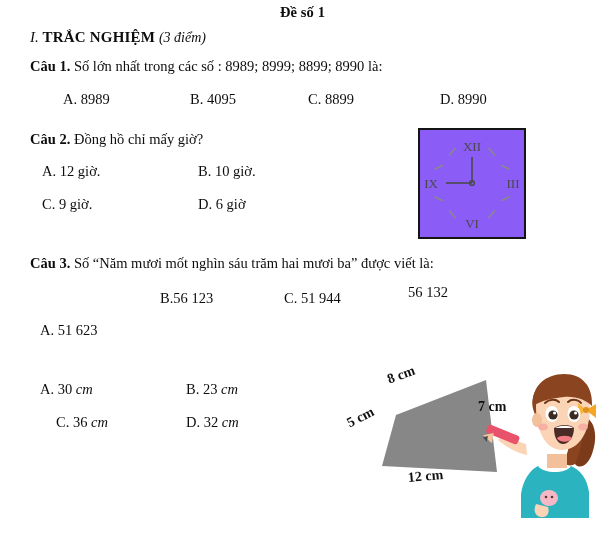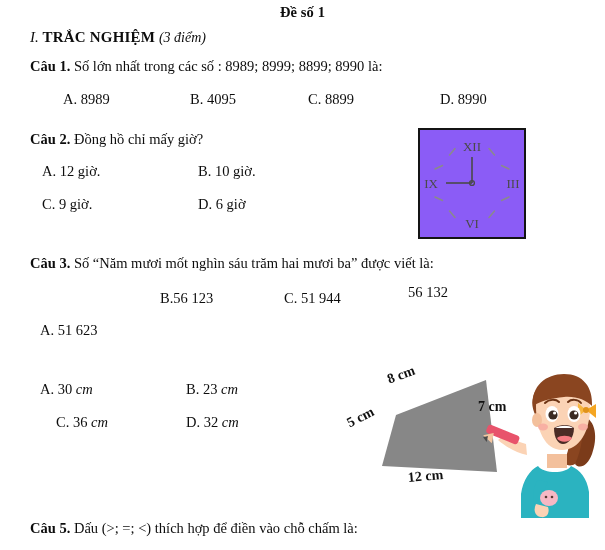--- a/index.html
+++ b/index.html
@@ -272,17 +272,14 @@
         <path d="M215 70 C221 67 229 67 233 70 Z" fill="#ffffff"></path>
       </g>
     </svg>
 
     <span class="fig-label lbl-8">8 cm</span>
     <span class="fig-label lbl-7">7 cm</span>
     <span class="fig-label lbl-5">5 cm</span>
     <span class="fig-label lbl-12">12 cm</span>
   </div>
 
-  <div class="q-stem" id="q5-stem">
-    <span class="q-label">Câu 5.</span><span> Dấu (&gt;; =; &lt;) thích hợp để điền vào chỗ chấm là:</span>
-  </div>
 
 </div>
 
 </body></html>

